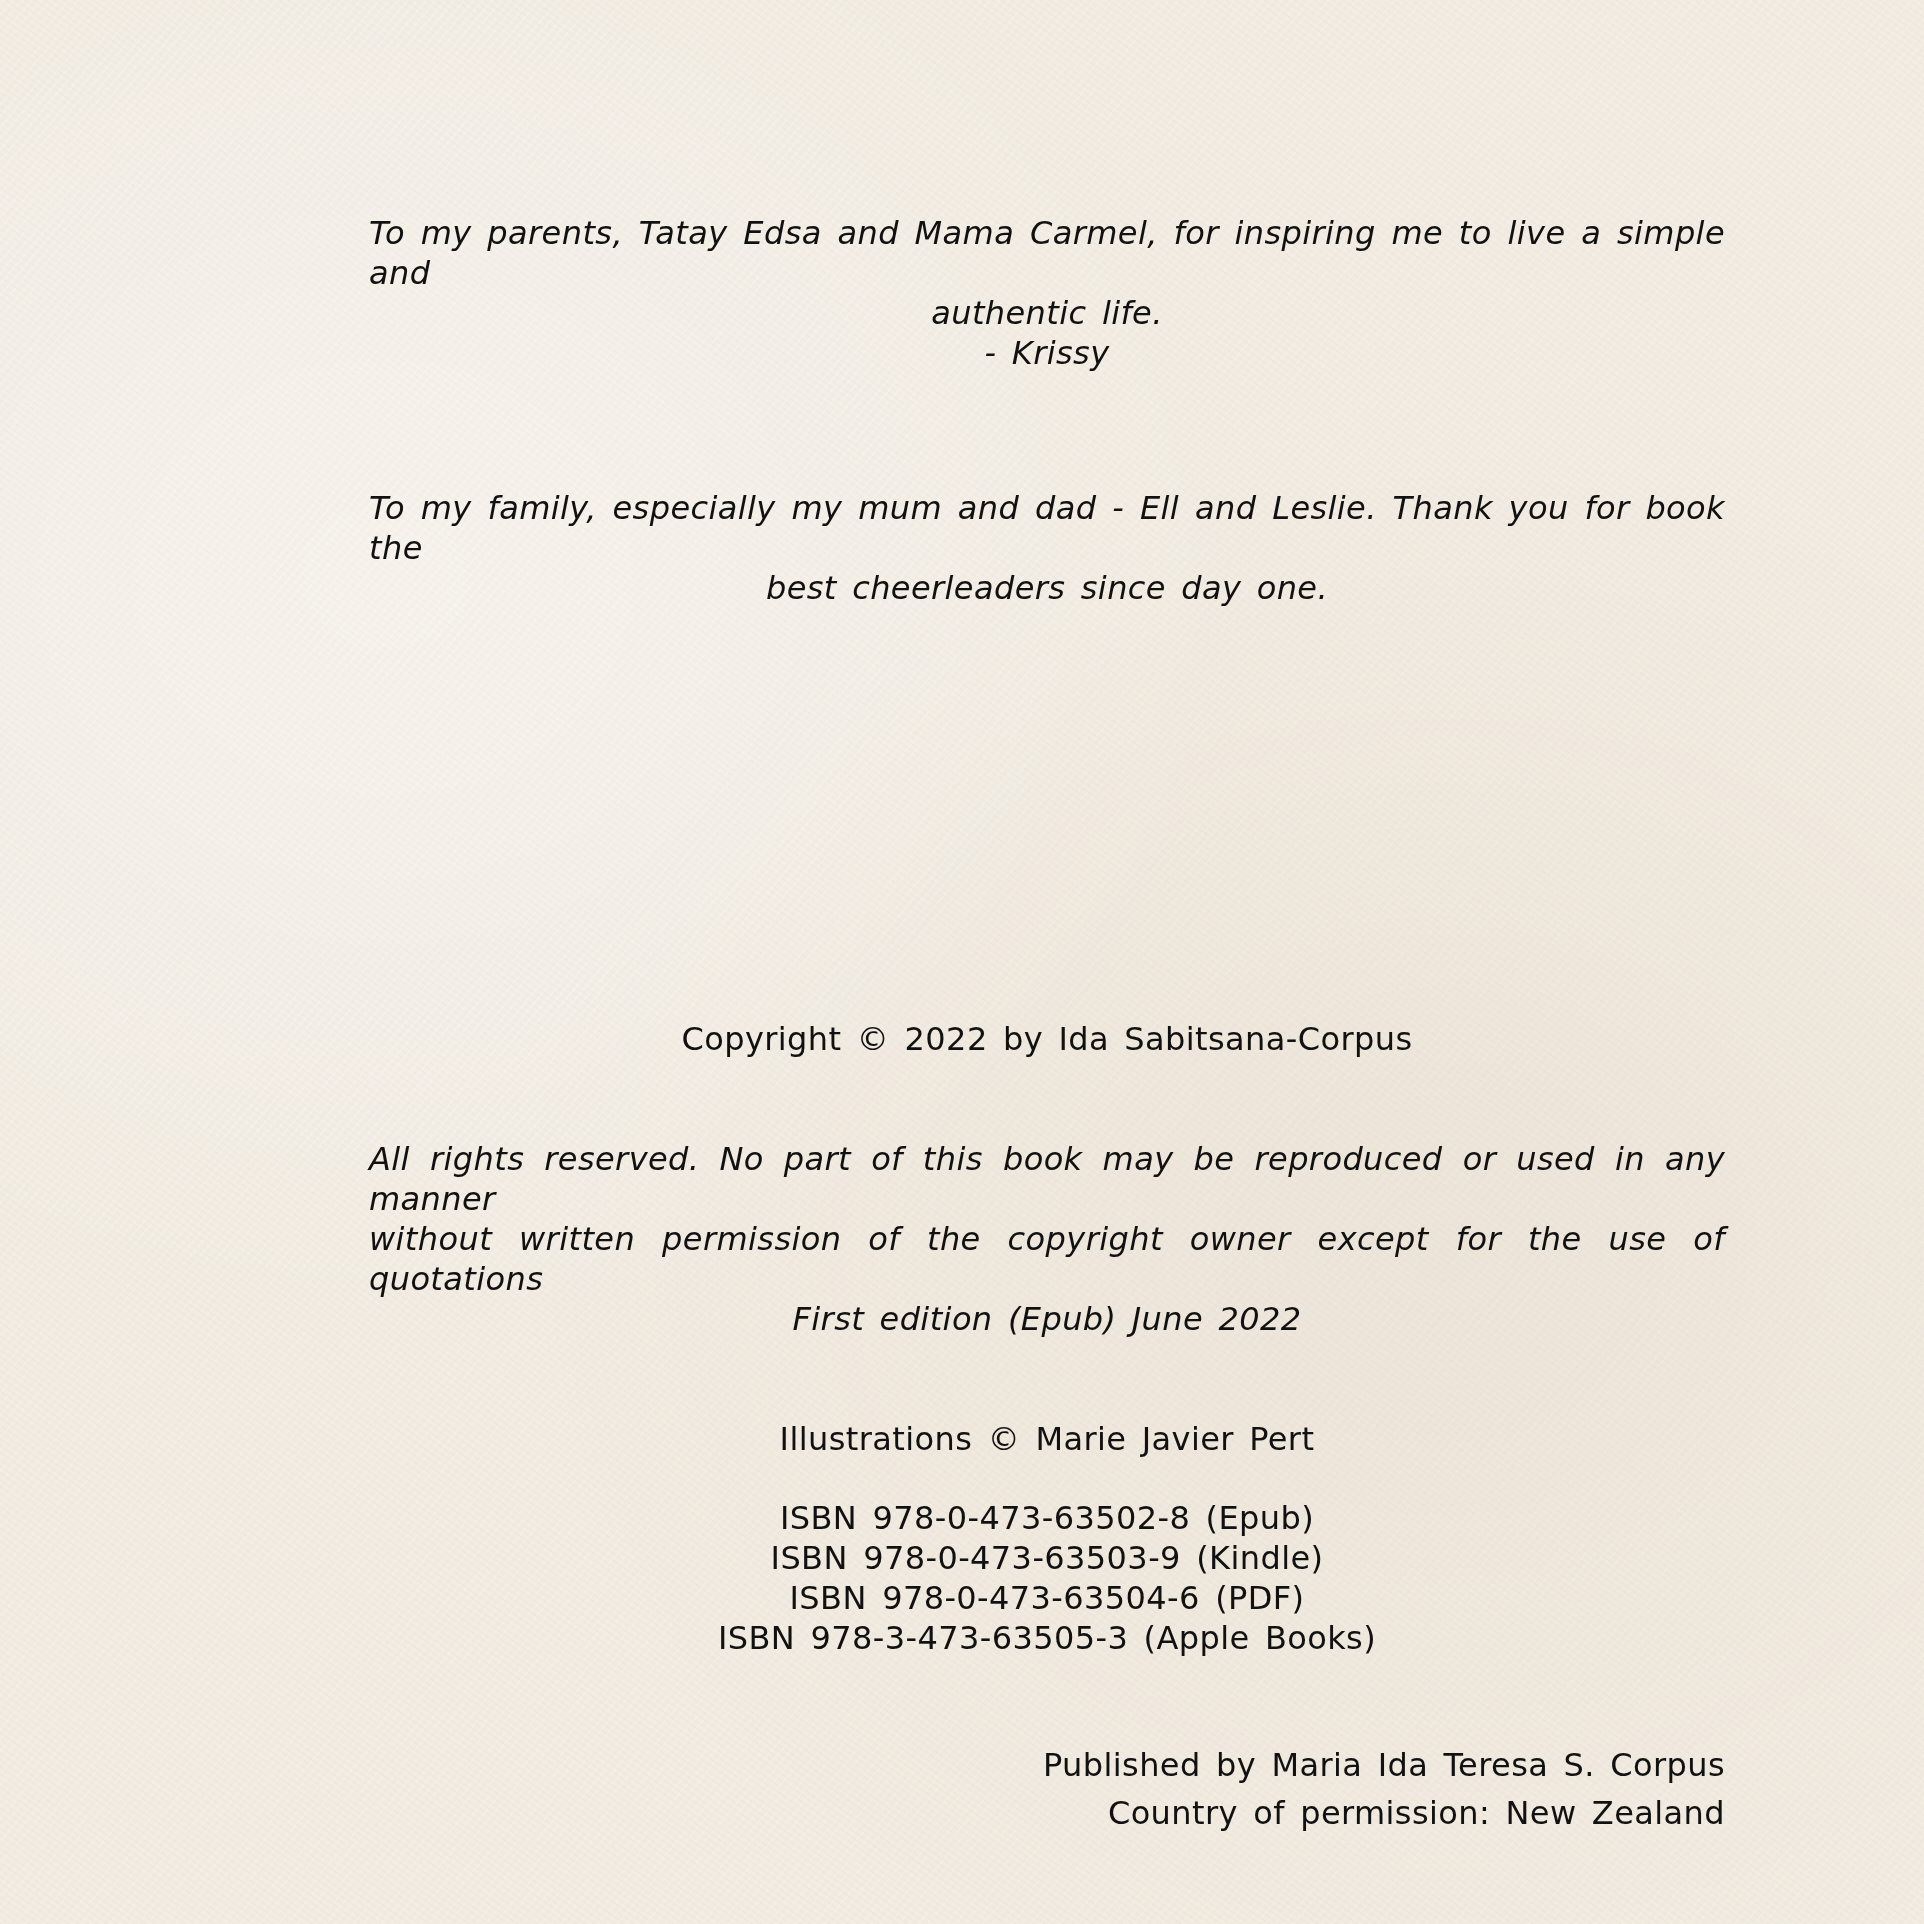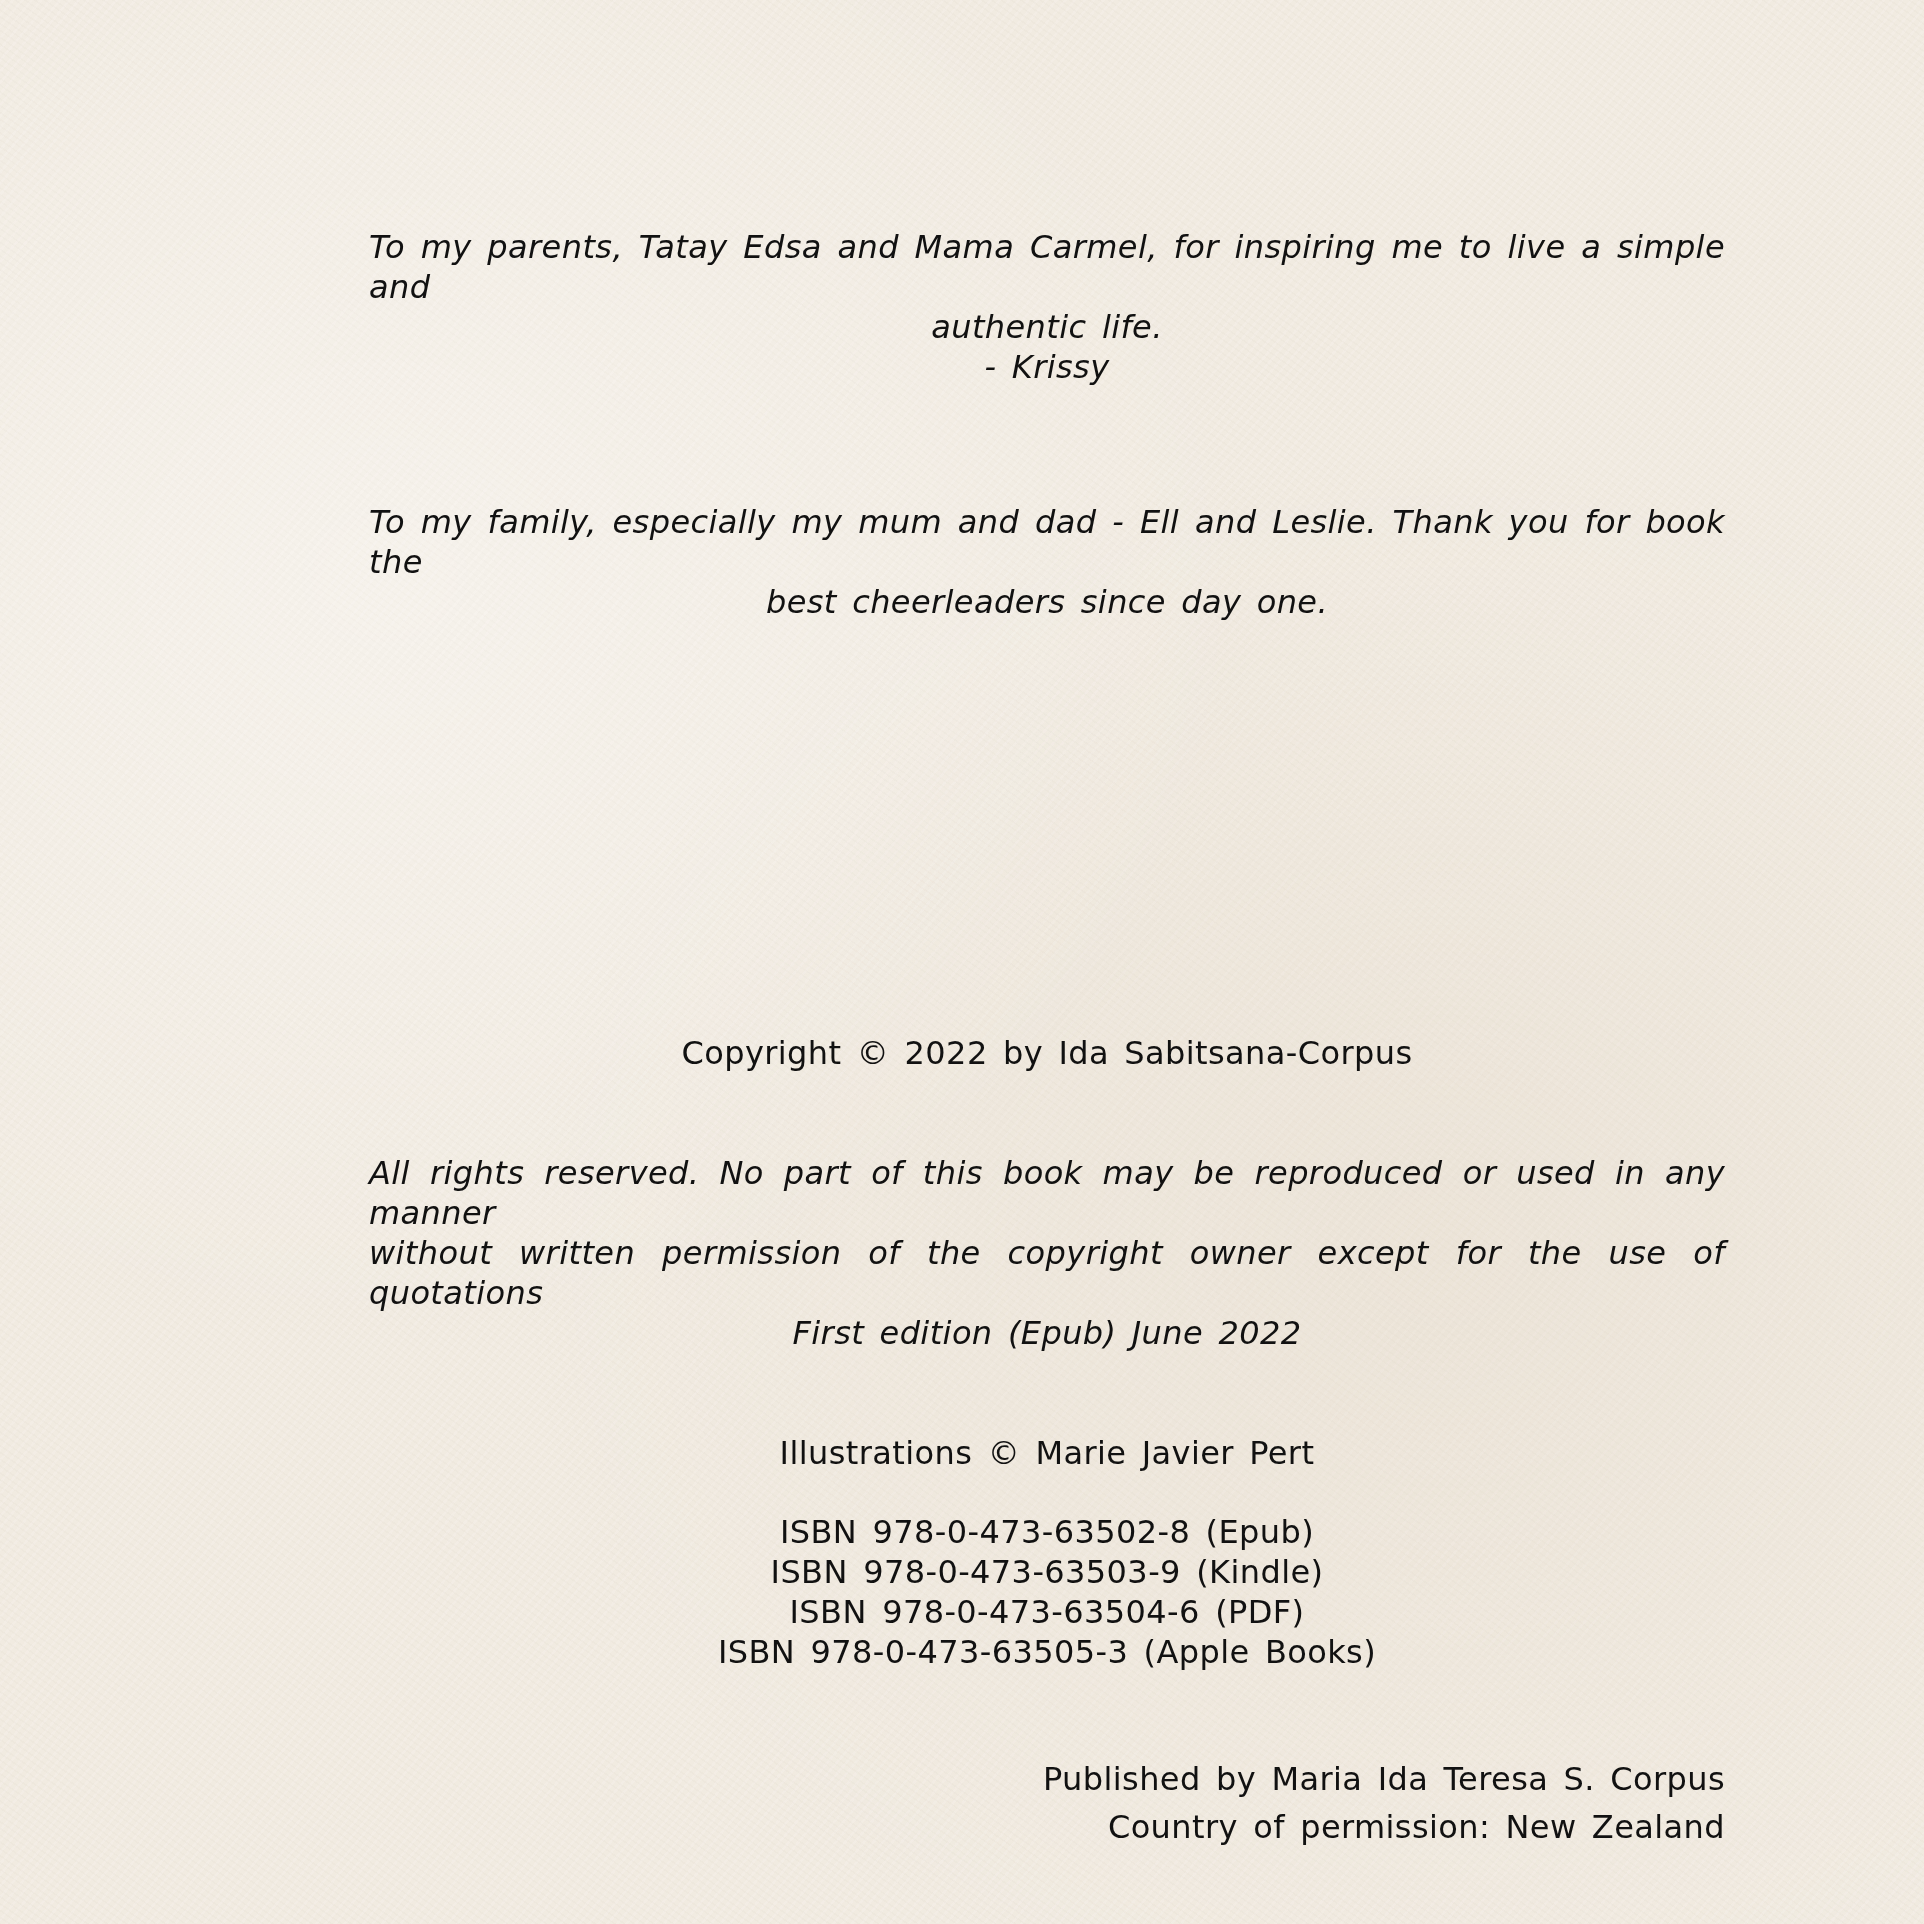--- a/index.html
+++ b/index.html
@@ -16,21 +16,21 @@
         radial-gradient(ellipse at 20% 30%, rgba(255,255,255,0.35) 0%, rgba(255,255,255,0) 40%),
         radial-gradient(ellipse at 75% 65%, rgba(225,214,198,0.35) 0%, rgba(225,214,198,0) 45%),
         repeating-linear-gradient(35deg, rgba(215,204,188,0.10) 0px, rgba(215,204,188,0.10) 1.6px, rgba(255,255,255,0) 1.6px, rgba(255,255,255,0) 5.6px),
         repeating-linear-gradient(-50deg, rgba(255,255,255,0.12) 0px, rgba(255,255,255,0.12) 2.4px, rgba(255,255,255,0) 2.4px, rgba(255,255,255,0) 7.2px);
       font-family: "DejaVu Sans", sans-serif;
       color: #111111;
     }
     .page {
       position: absolute;
       left: 0;
-      top: 14px;
+      top: 0;
       width: 1925px;
       height: 1689px;
       text-decoration: underline;
     }
     .block {
       position: absolute;
       left: 369px;
       width: 1356px;
       text-align: center;
       font-size: 32px;
@@ -91,21 +91,21 @@
   </div>
 
   <div class="block" id="illustrations-line">
     <span class="line">Illustrations © Marie Javier Pert</span>
   </div>
 
   <div class="block" id="isbn-block">
     <span class="isbn-line">ISBN 978-0-473-63502-8 (Epub)</span>
     <span class="isbn-line">ISBN 978-0-473-63503-9 (Kindle)</span>
     <span class="isbn-line">ISBN 978-0-473-63504-6 (PDF)</span>
-    <span class="isbn-line">ISBN 978-0-473-63505-3 (Apple Books)</span>
+    <span class="isbn-line">ISBN 978-3-473-63505-3 (Apple Books)</span>
   </div>
 
   <div class="block" id="publisher-block">
     <span class="line">Published by Maria Ida Teresa S. Corpus</span>
     <span class="line">Country of permission: New Zealand</span>
   </div>
 
 </div>
 
 

